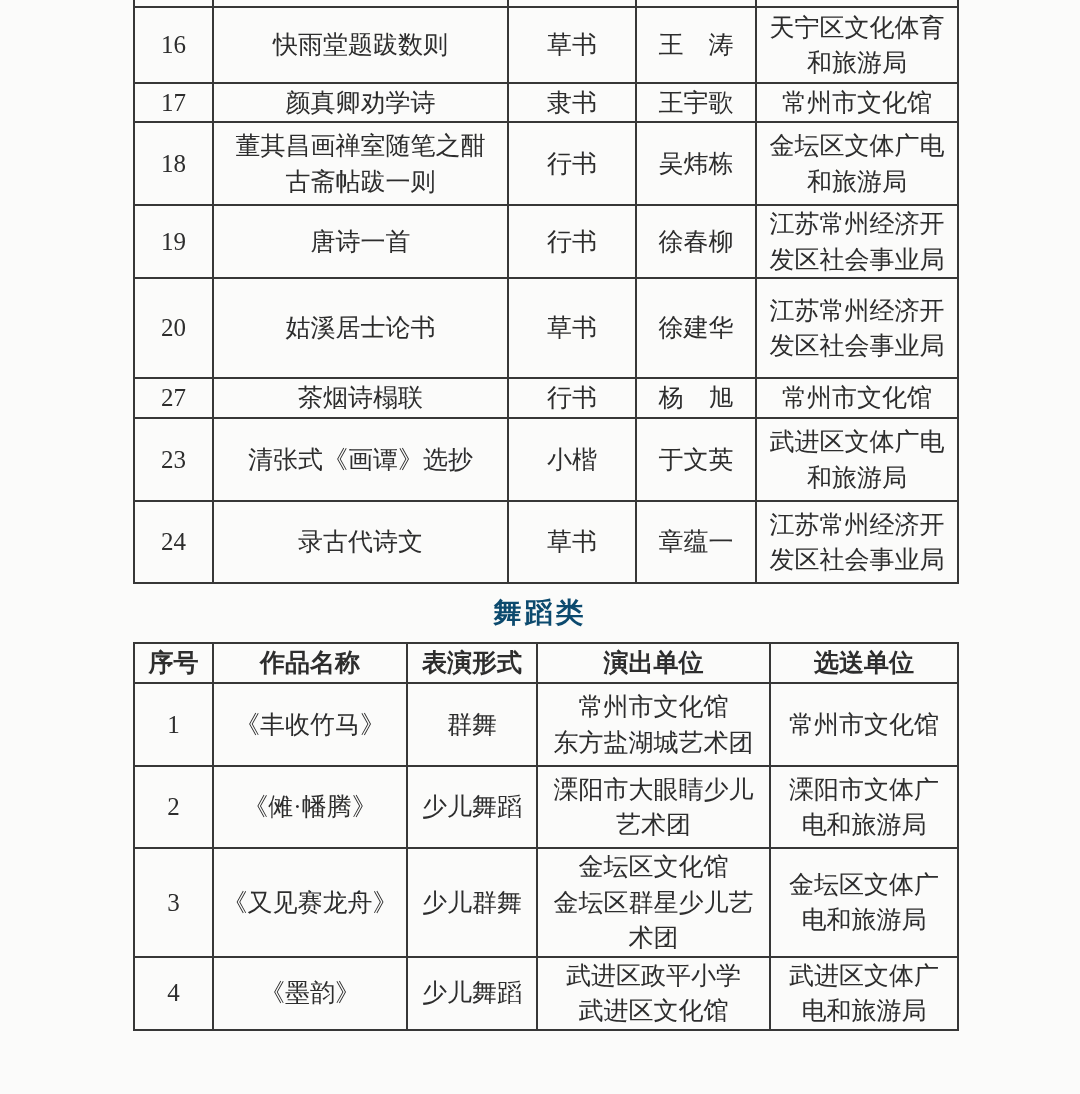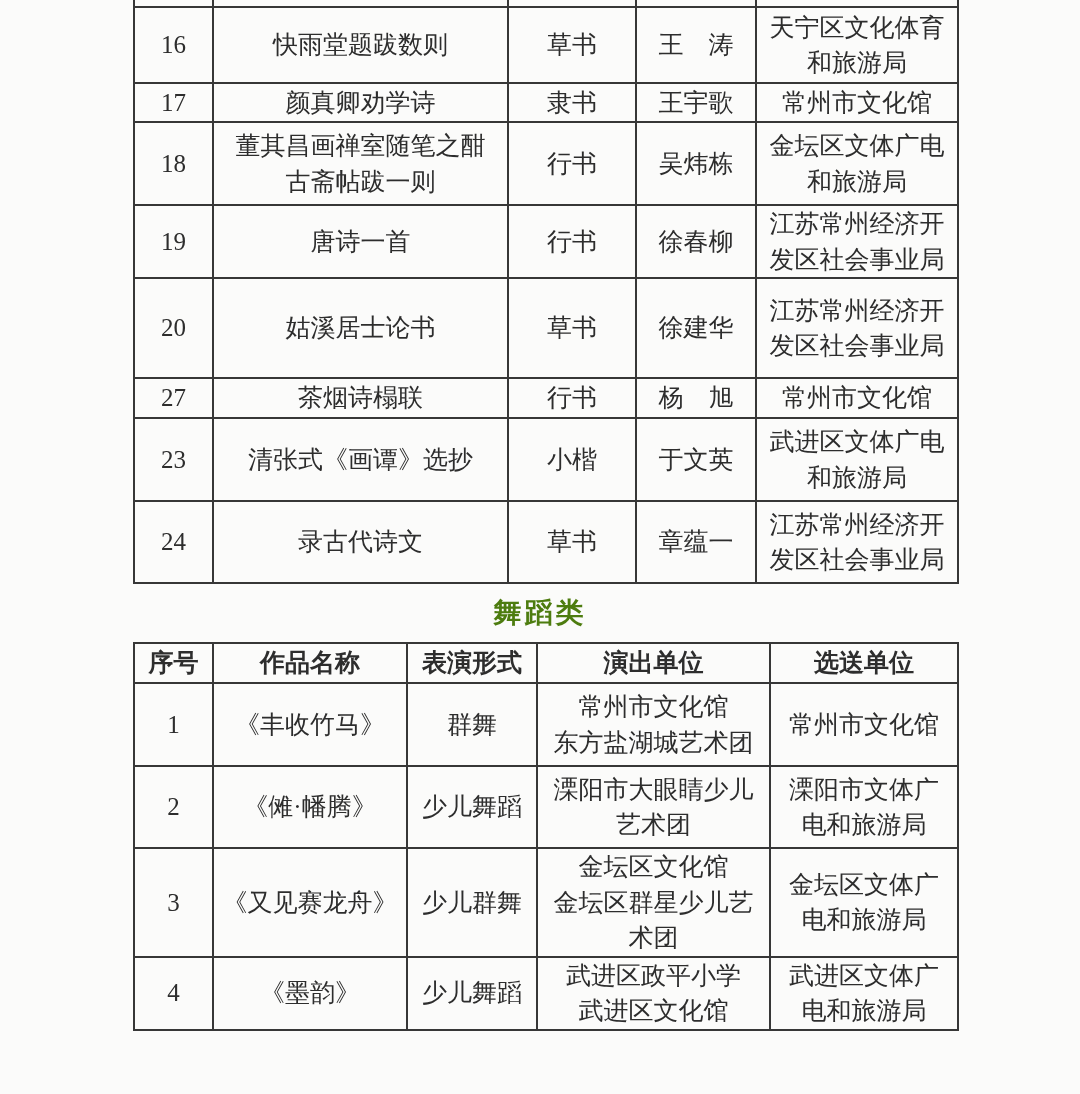--- a/index.html
+++ b/index.html
@@ -41,21 +41,21 @@
   .t1 .r-sliver td{height:6px;border-top:none;}
   .t1 .r16{height:76px;} .t1 .r17{height:39px;} .t1 .r18{height:83px;}
   .t1 .r19{height:66px;} .t1 .r20{height:100px;} .t1 .r21{height:40px;}
   .t1 .r22{height:83px;} .t1 .r23{height:83px;} .t1 .r24{height:82px;}
   
   .t2 .rh{height:40px;}
   .t2 .r1{height:83px;} .t2 .r2{height:82px;} .t2 .r3{height:102px;} .t2 .r4{height:66px;}
   .section-heading{
     height:58px;
     display:flex;align-items:center;justify-content:center;
-    font-size:28px;font-weight:bold;color:#4d7c0f;
+    font-size:28px;font-weight:bold;color:#0c4a6e;
     letter-spacing:3px;
   }
 </style>
 </head>
 <body>
 
 <div class="sheet">
 
   <table class="t1">
     <tbody>

